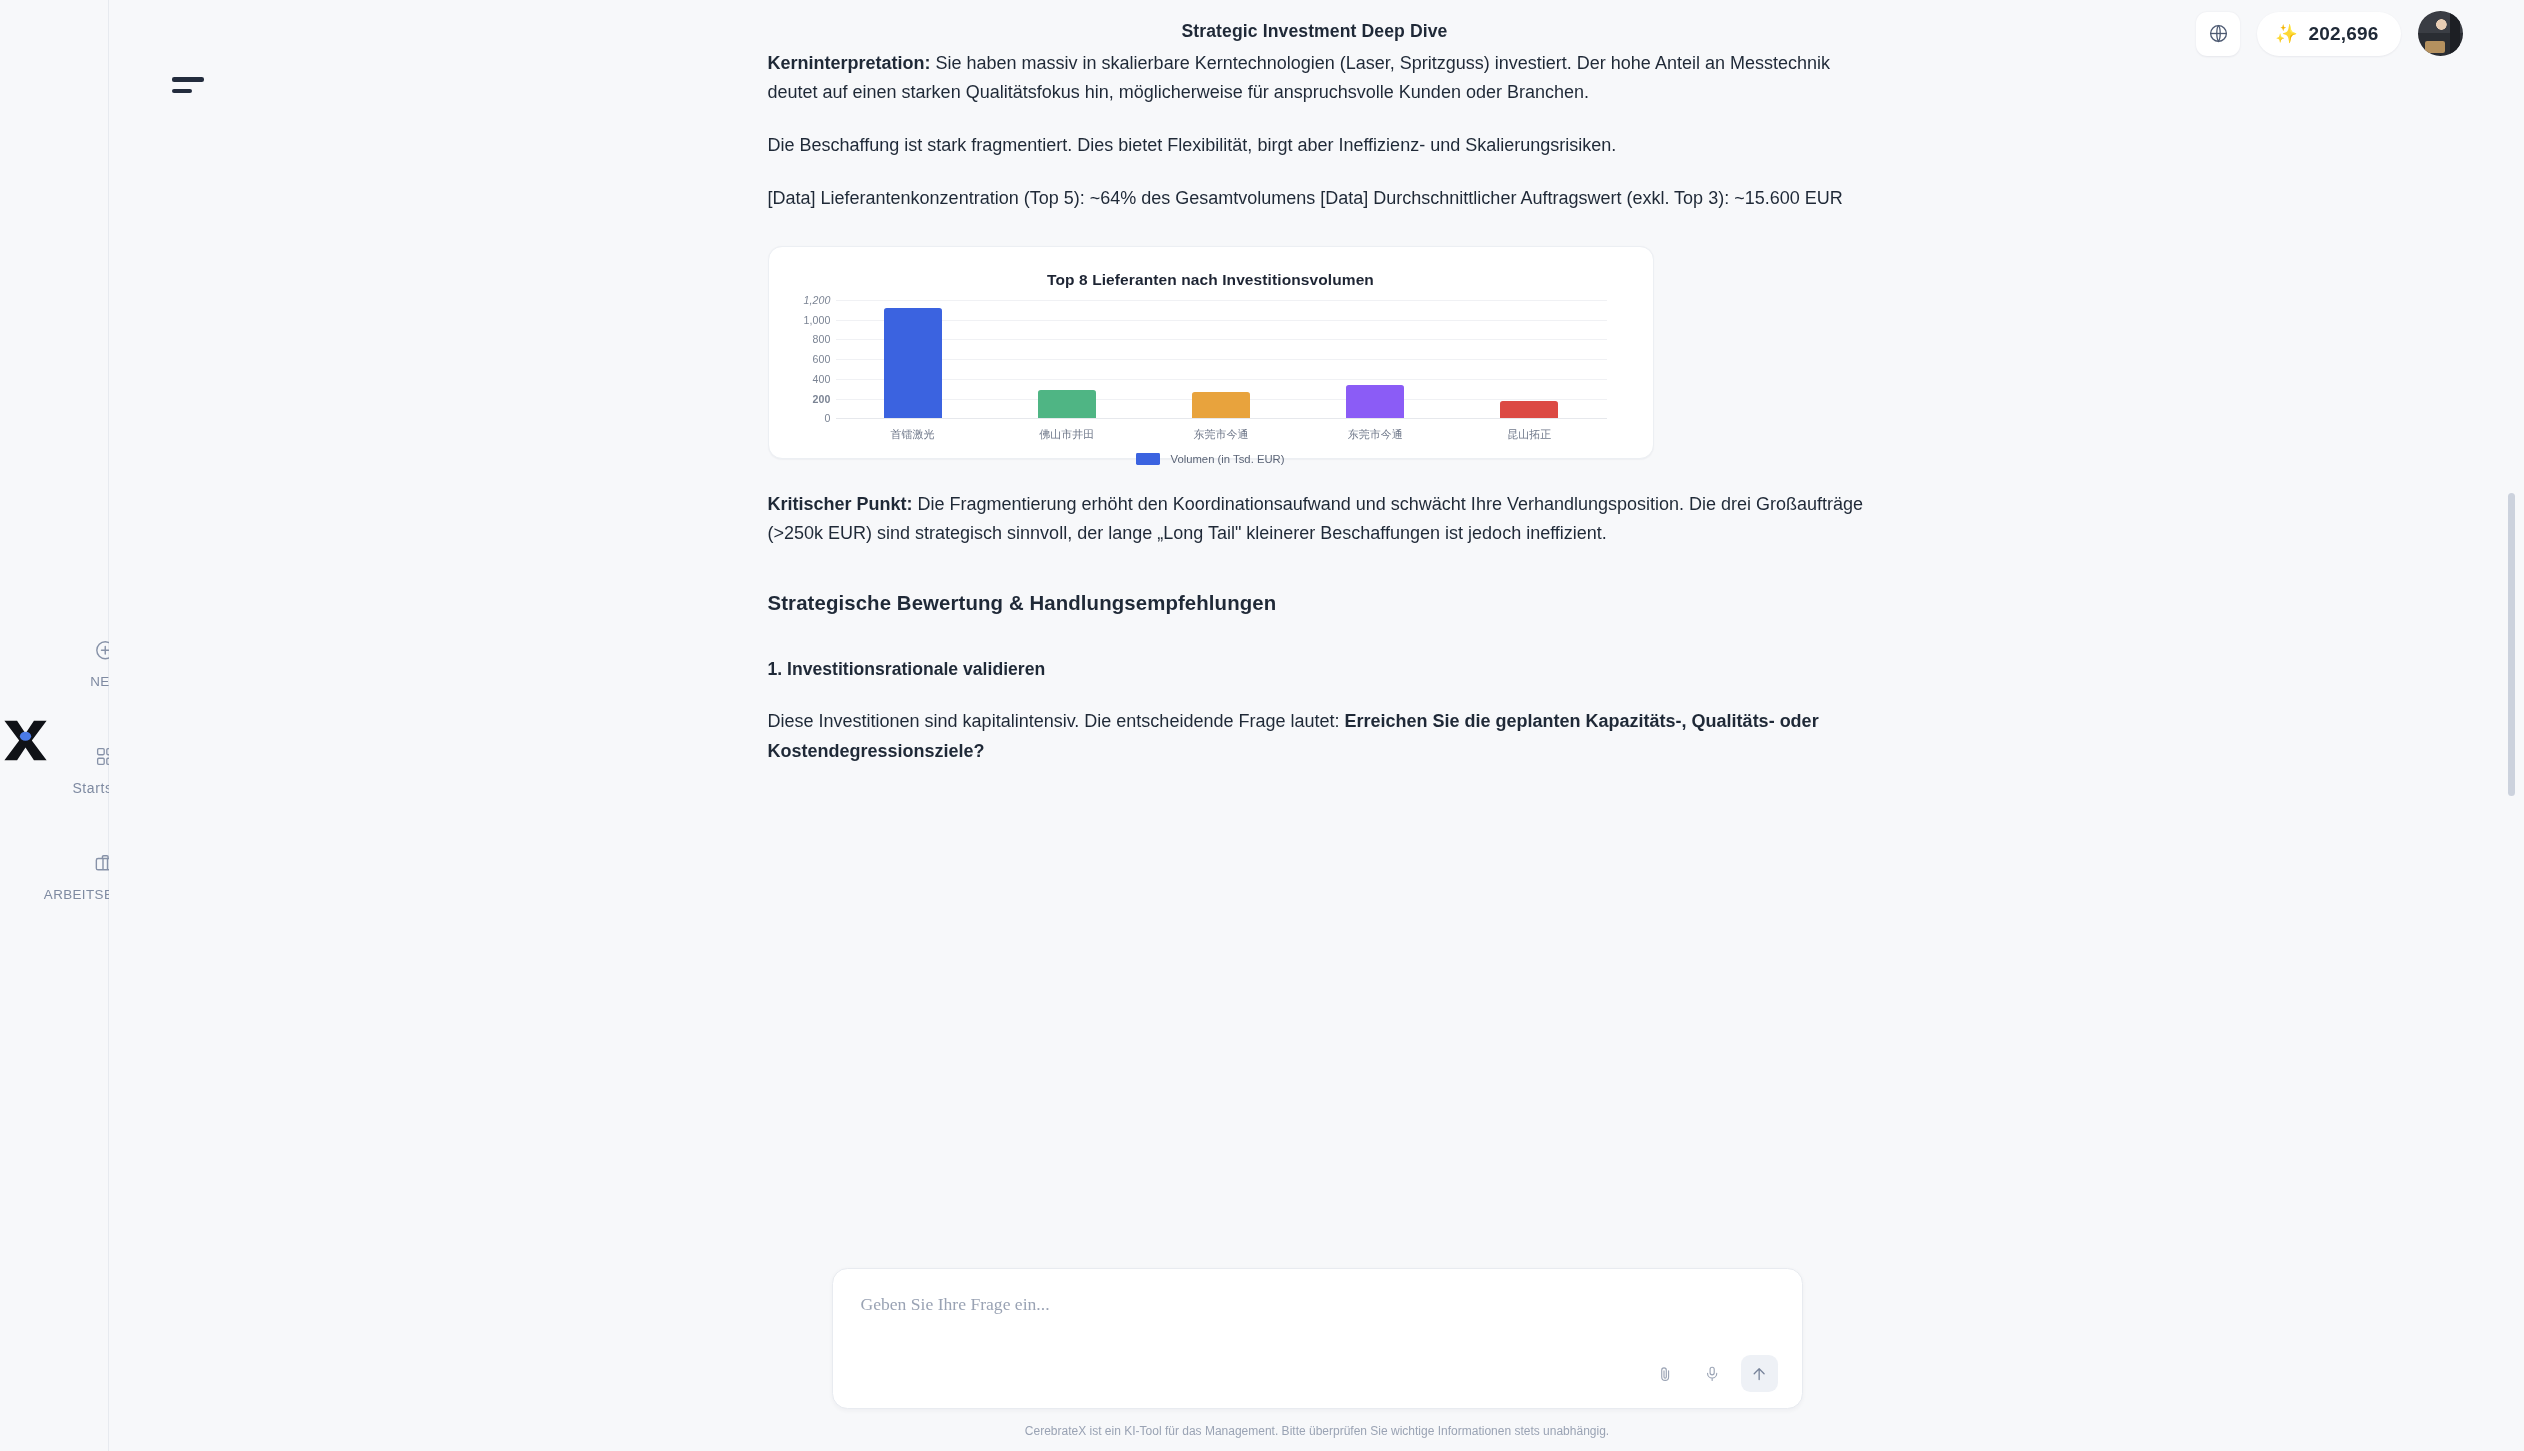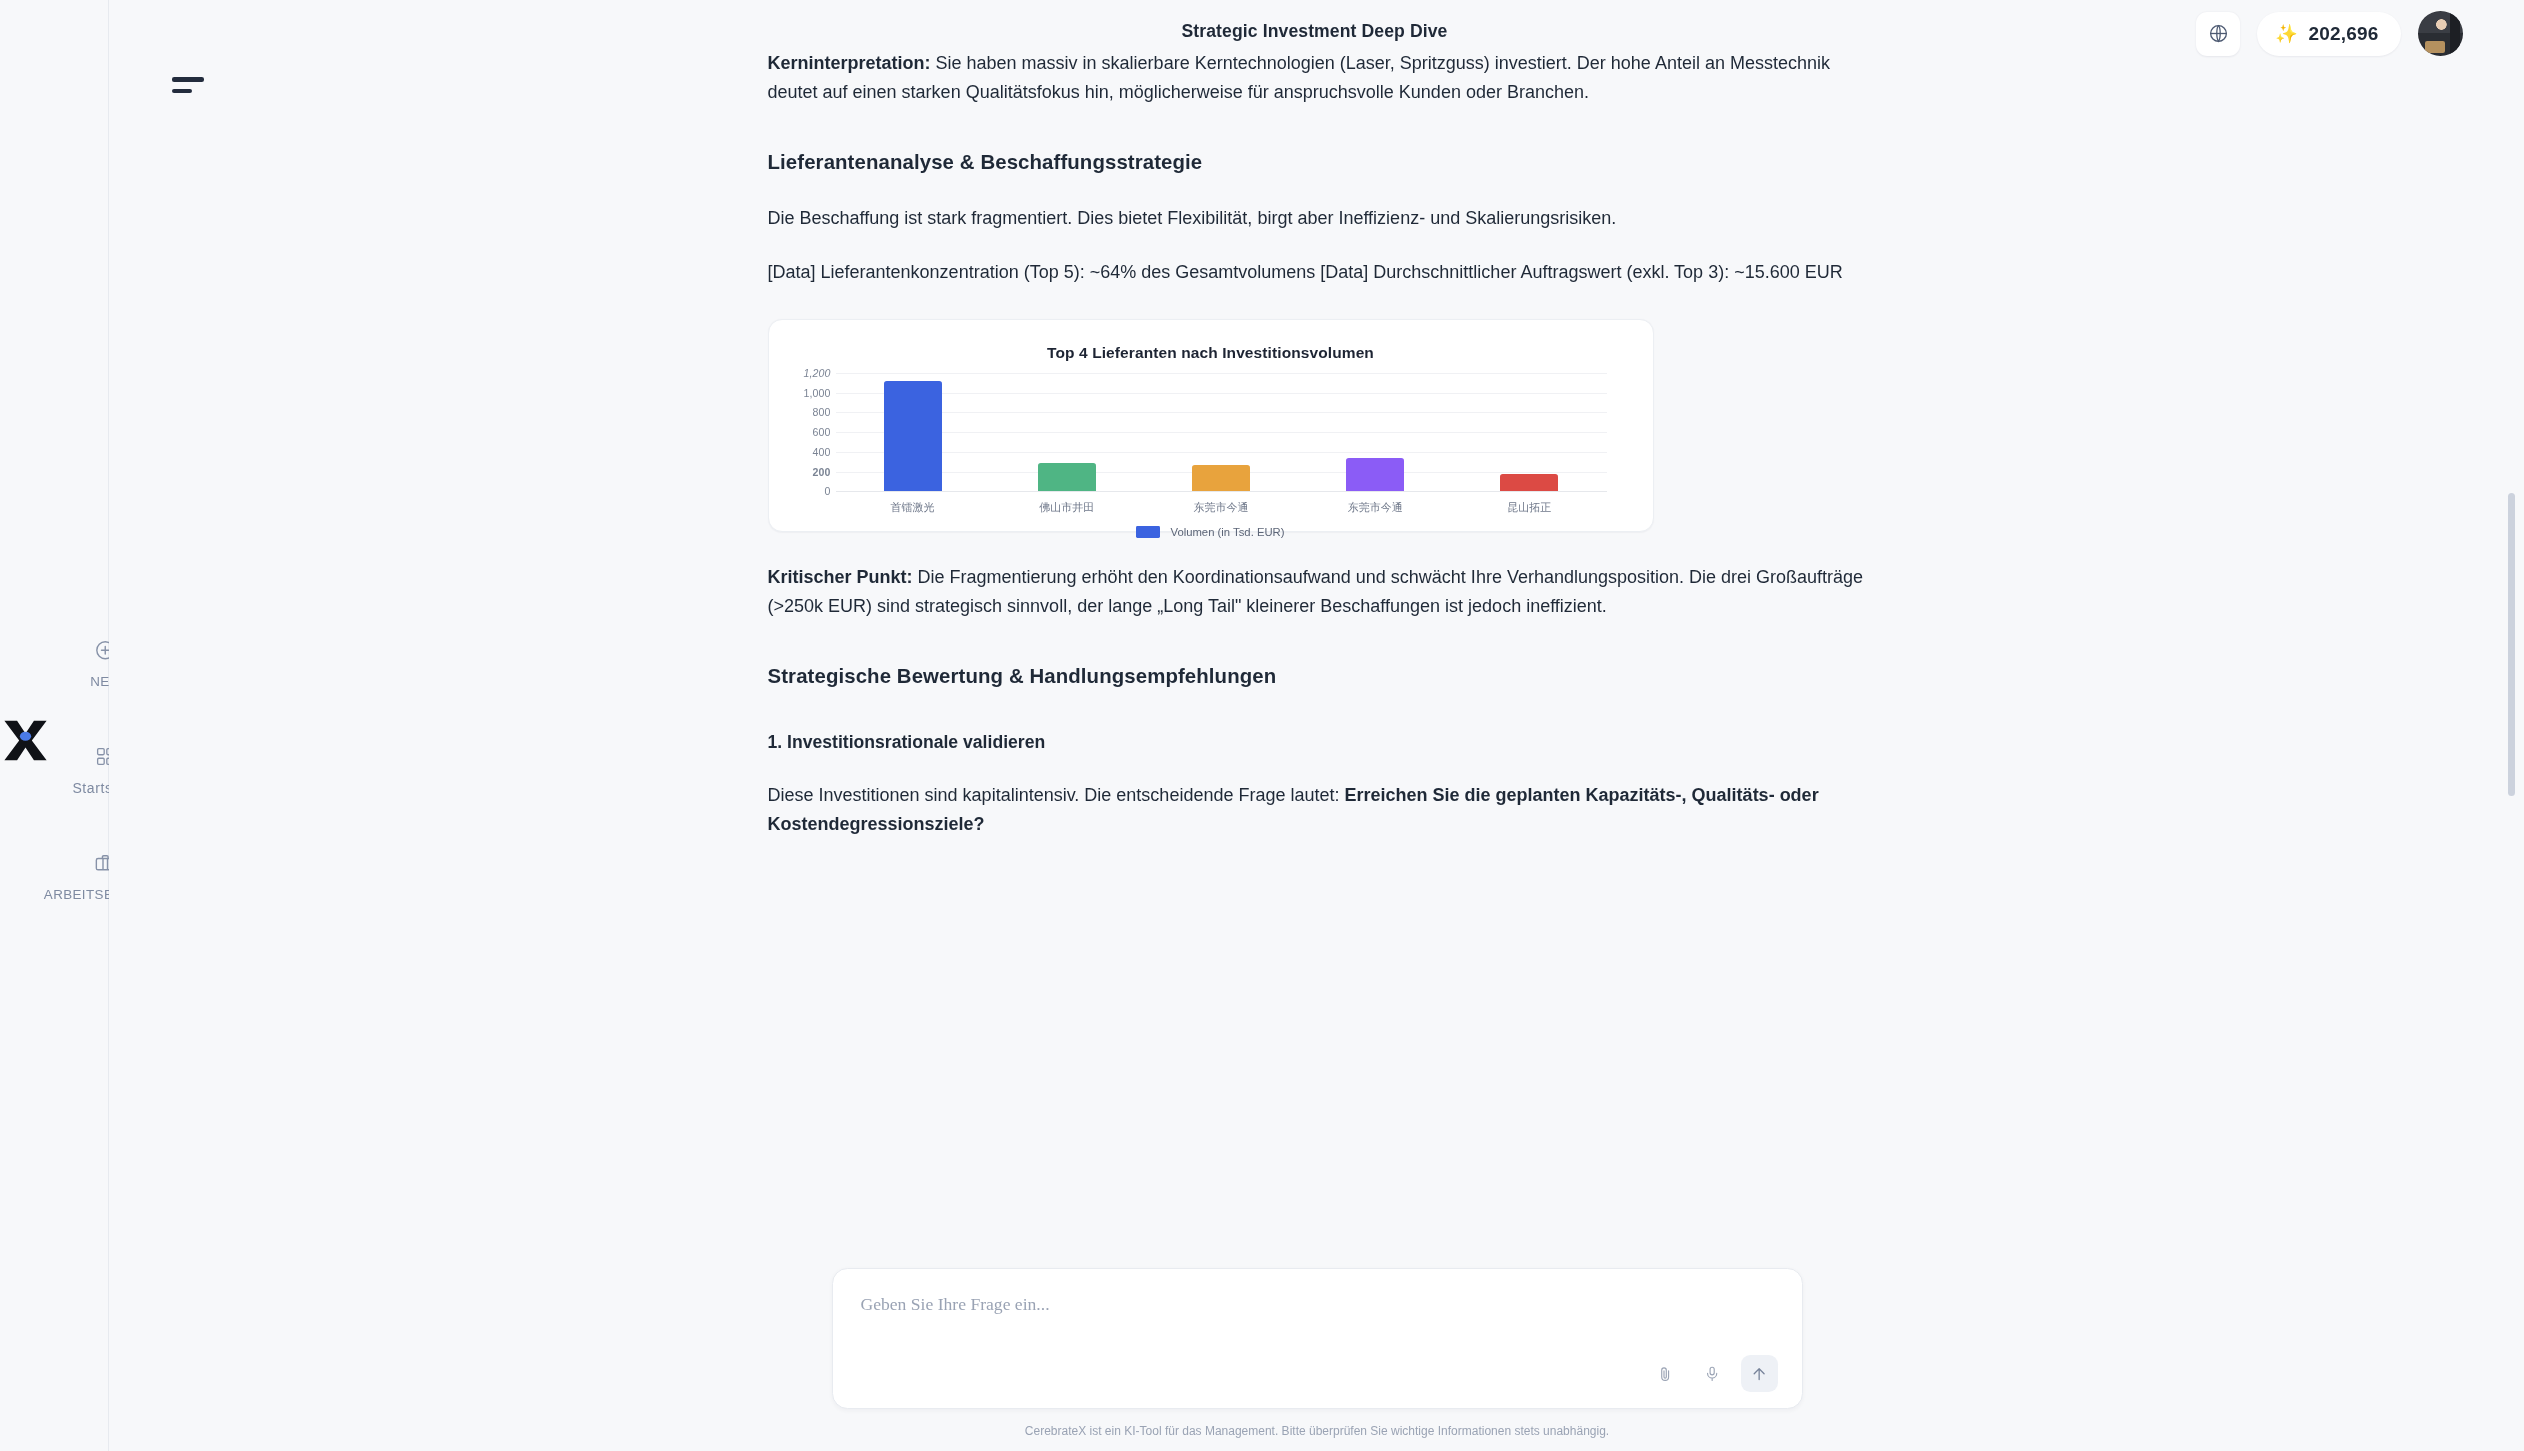--- a/index.html
+++ b/index.html
@@ -278,28 +278,27 @@
         <i></i>
     </div>
 
     <div class="content">
       <div class="col">
 
         <p class="body">
           <span class="b">Kerninterpretation:</span><span> Sie haben massiv in skalierbare Kerntechnologien (Laser, Spritzguss) investiert. Der hohe Anteil an Messtechnik deutet auf einen starken Qualitätsfokus hin, möglicherweise für anspruchsvolle Kunden oder Branchen.</span>
         </p>
 
-        <h3 class="sub">Lieferantenanalyse &amp; Beschaffungsstrategie</h3>
 
         <p class="body">Die Beschaffung ist stark fragmentiert. Dies bietet Flexibilität, birgt aber Ineffizienz- und Skalierungsrisiken.</p>
 
         <p class="body">[Data] Lieferantenkonzentration (Top 5): ~64% des Gesamtvolumens [Data] Durchschnittlicher Auftragswert (exkl. Top 3): ~15.600 EUR</p>
 
         <div class="chart-card">
-          <div class="chart-title">Top 4 Lieferanten nach Investitionsvolumen</div>
+          <div class="chart-title">Top 8 Lieferanten nach Investitionsvolumen</div>
 
           <div class="plot-wrap">
             <div class="ylabels">
                 <span style="top: 118px;">0</span>
                 <span style="top: 99px; font-weight: bold;">200</span>
                 <span style="top: 79px;">400</span>
                 <span style="top: 59px;">600</span>
                 <span style="top: 39px;">800</span>
                 <span style="top: 20px;">1,000</span>
                 <span style="top: 0px; font-style: italic;">1,200</span>

